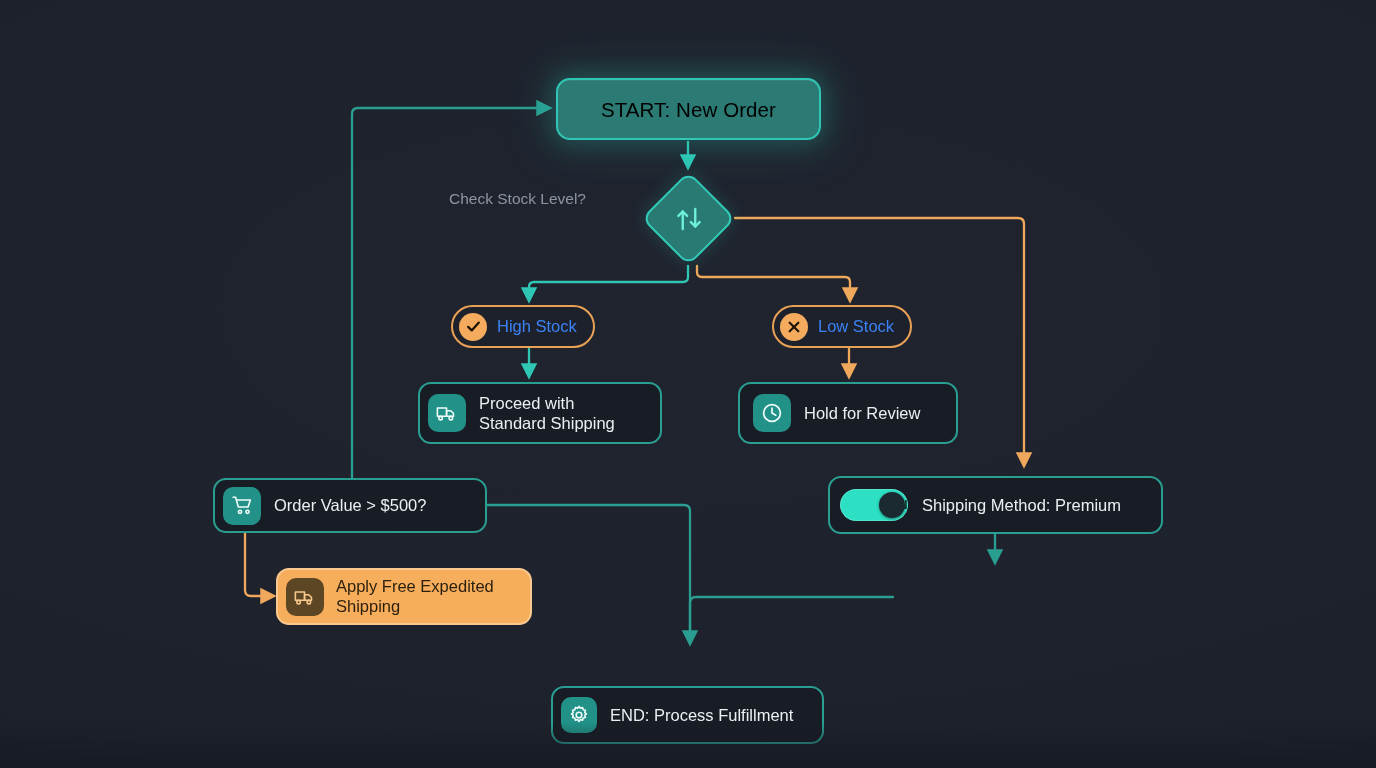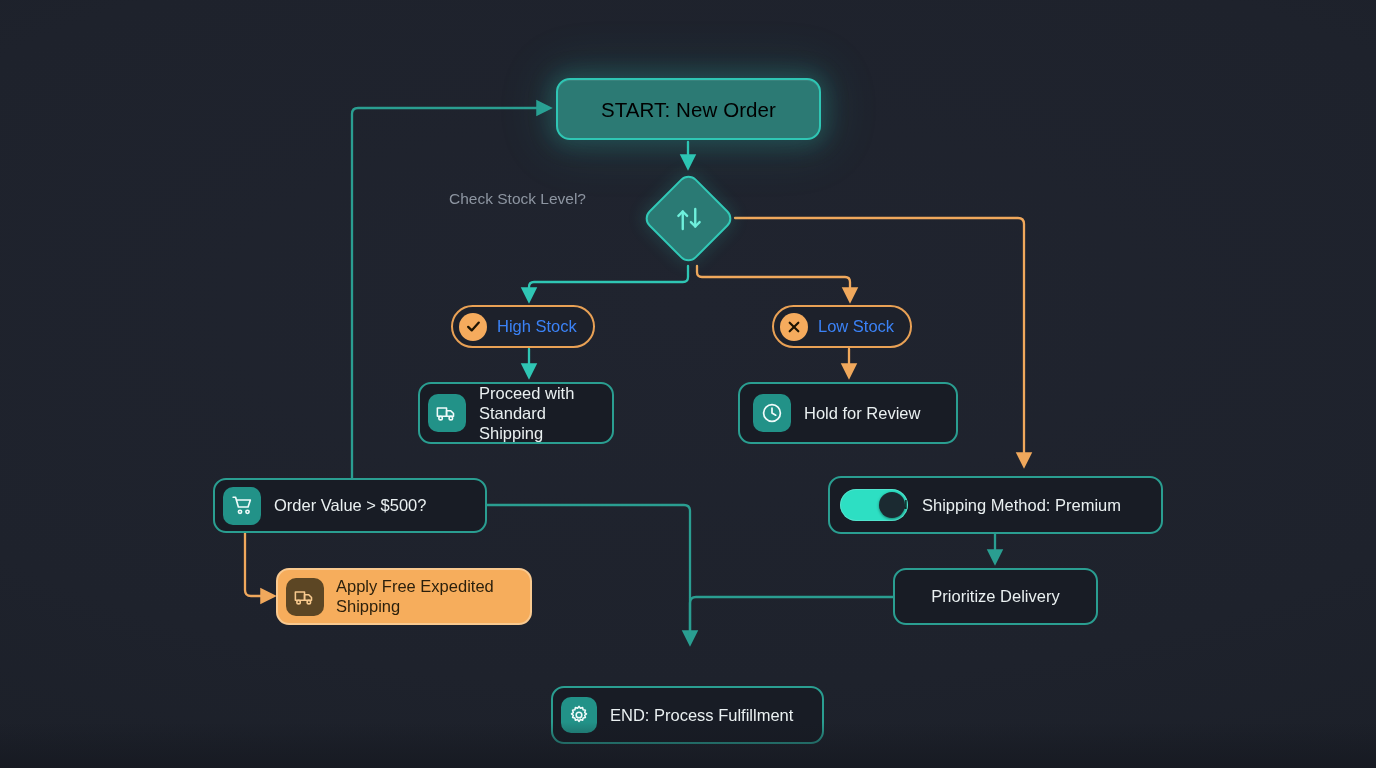--- a/index.html
+++ b/index.html
@@ -102,21 +102,21 @@
   .tealbox {
     background:#181c25;
     border:2px solid #2a9e91;
     border-radius:13px;
     padding:0 18px 0 8px;
     gap:13px;
   }
   .tealbox .label { font-size:16.5px; color:#eaf0f1; }
   .tealbox .chip { width:38px; height:38px; }
 
-  #n-standard { left:418px; top:382px; width:196px; height:62px; }
+  #n-standard { left:418px; top:382px; width:244px; height:62px; }
   #n-hold     { left:738px; top:382px; width:220px; height:62px;padding-left:13px; }
   #n-order    { left:213px; top:478px; width:274px; height:55px; }
   #n-toggle   { left:828px; top:476px; width:335px; height:58px; padding:0 18px 0 10px; gap:14px; }
   #n-priority { left:893px; top:568px; width:205px; height:57px;
                 padding:0; justify-content:center; }
   #n-end      { left:551px; top:650px; width:273px; height:58px;margin-top:36px; }
 
   #n-order .chip { width:38px; height:38px; }
   #n-end   .chip { width:36px; height:36px; }
   #n-priority .label { font-size:16.5px; }
@@ -286,23 +286,20 @@
   </div>
 
   <div class="node tealbox" id="n-toggle">
     <span class="switch">
       <span class="on-text">ON</span>
       <span class="knob"></span>
     </span>
     <span class="label">Shipping Method: Premium</span>
   </div>
 
-  <div class="node tealbox" id="n-priority">
-    <span class="label">Prioritize Delivery</span>
-  </div>
 
   <div class="node tealbox" id="n-end">
     <span class="chip">
       <svg width="22" height="22" viewBox="0 0 24 24" fill="none" stroke="#f0fbfa" stroke-width="1.7" stroke-linecap="round" stroke-linejoin="round">
         <circle cx="12" cy="12" r="3.1"></circle>
         <path d="M12 2.6 l1.5 2.0 2.4 -0.8 0.6 2.5 2.5 0.6 -0.8 2.4 2.0 1.5 -2.0 1.5 0.8 2.4 -2.5 0.6 -0.6 2.5 -2.4 -0.8 -1.5 2.0 -1.5 -2.0 -2.4 0.8 -0.6 -2.5 -2.5 -0.6 0.8 -2.4 -2.0 -1.5 2.0 -1.5 -0.8 -2.4 2.5 -0.6 0.6 -2.5 2.4 0.8 z"></path>
       </svg>
     </span>
     <span class="label">END: Process Fulfillment</span>
   </div>

